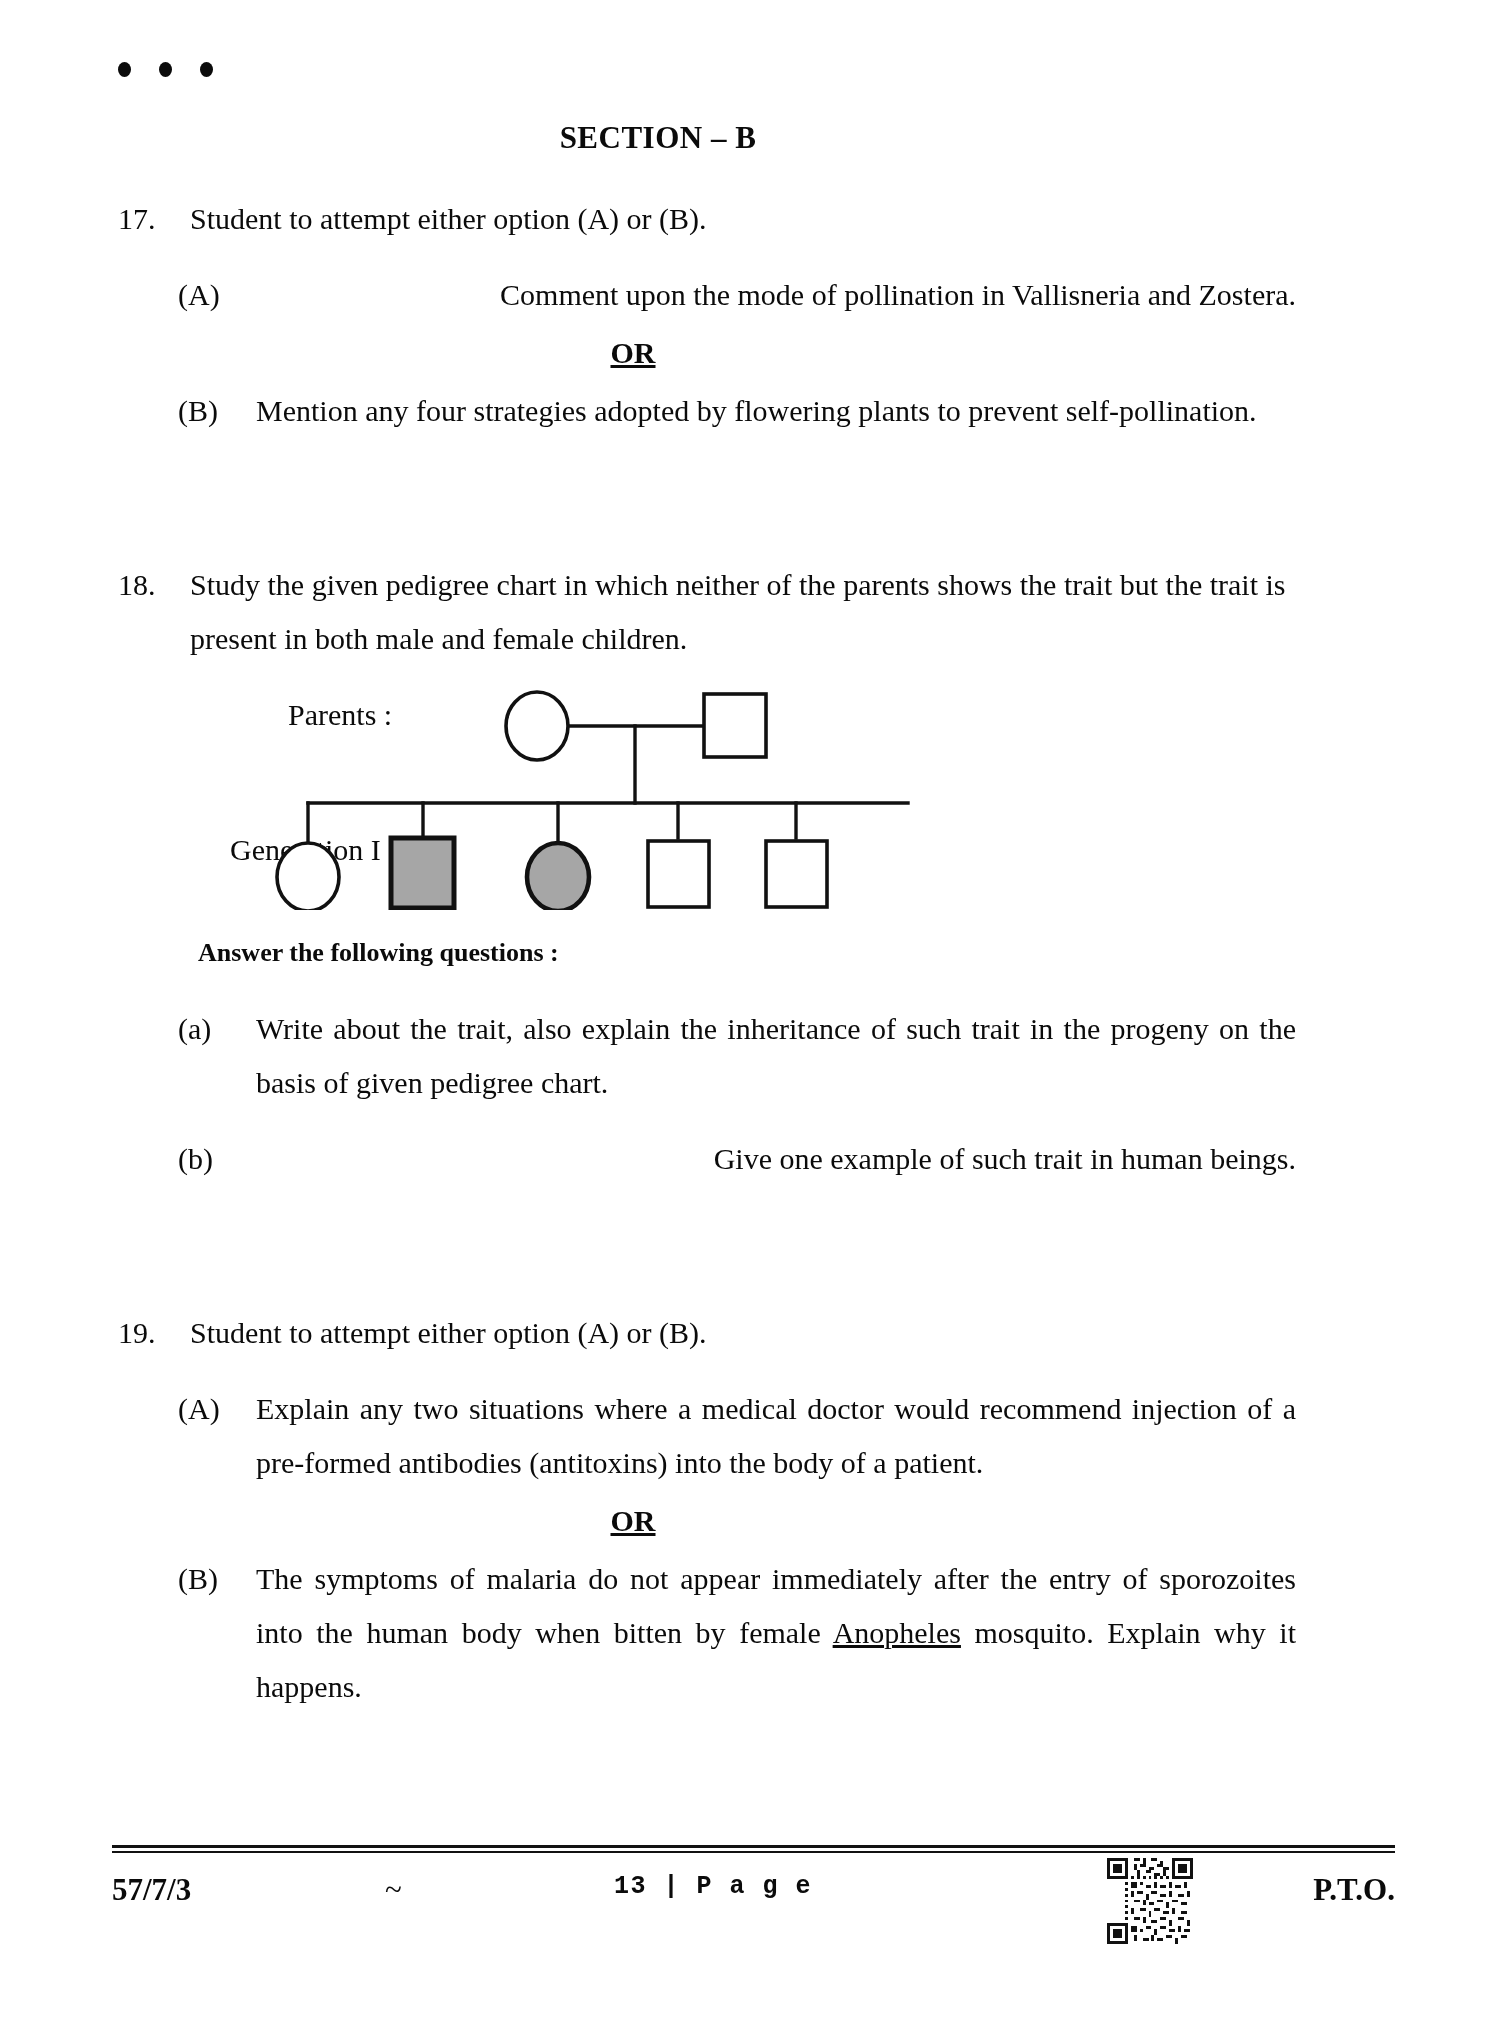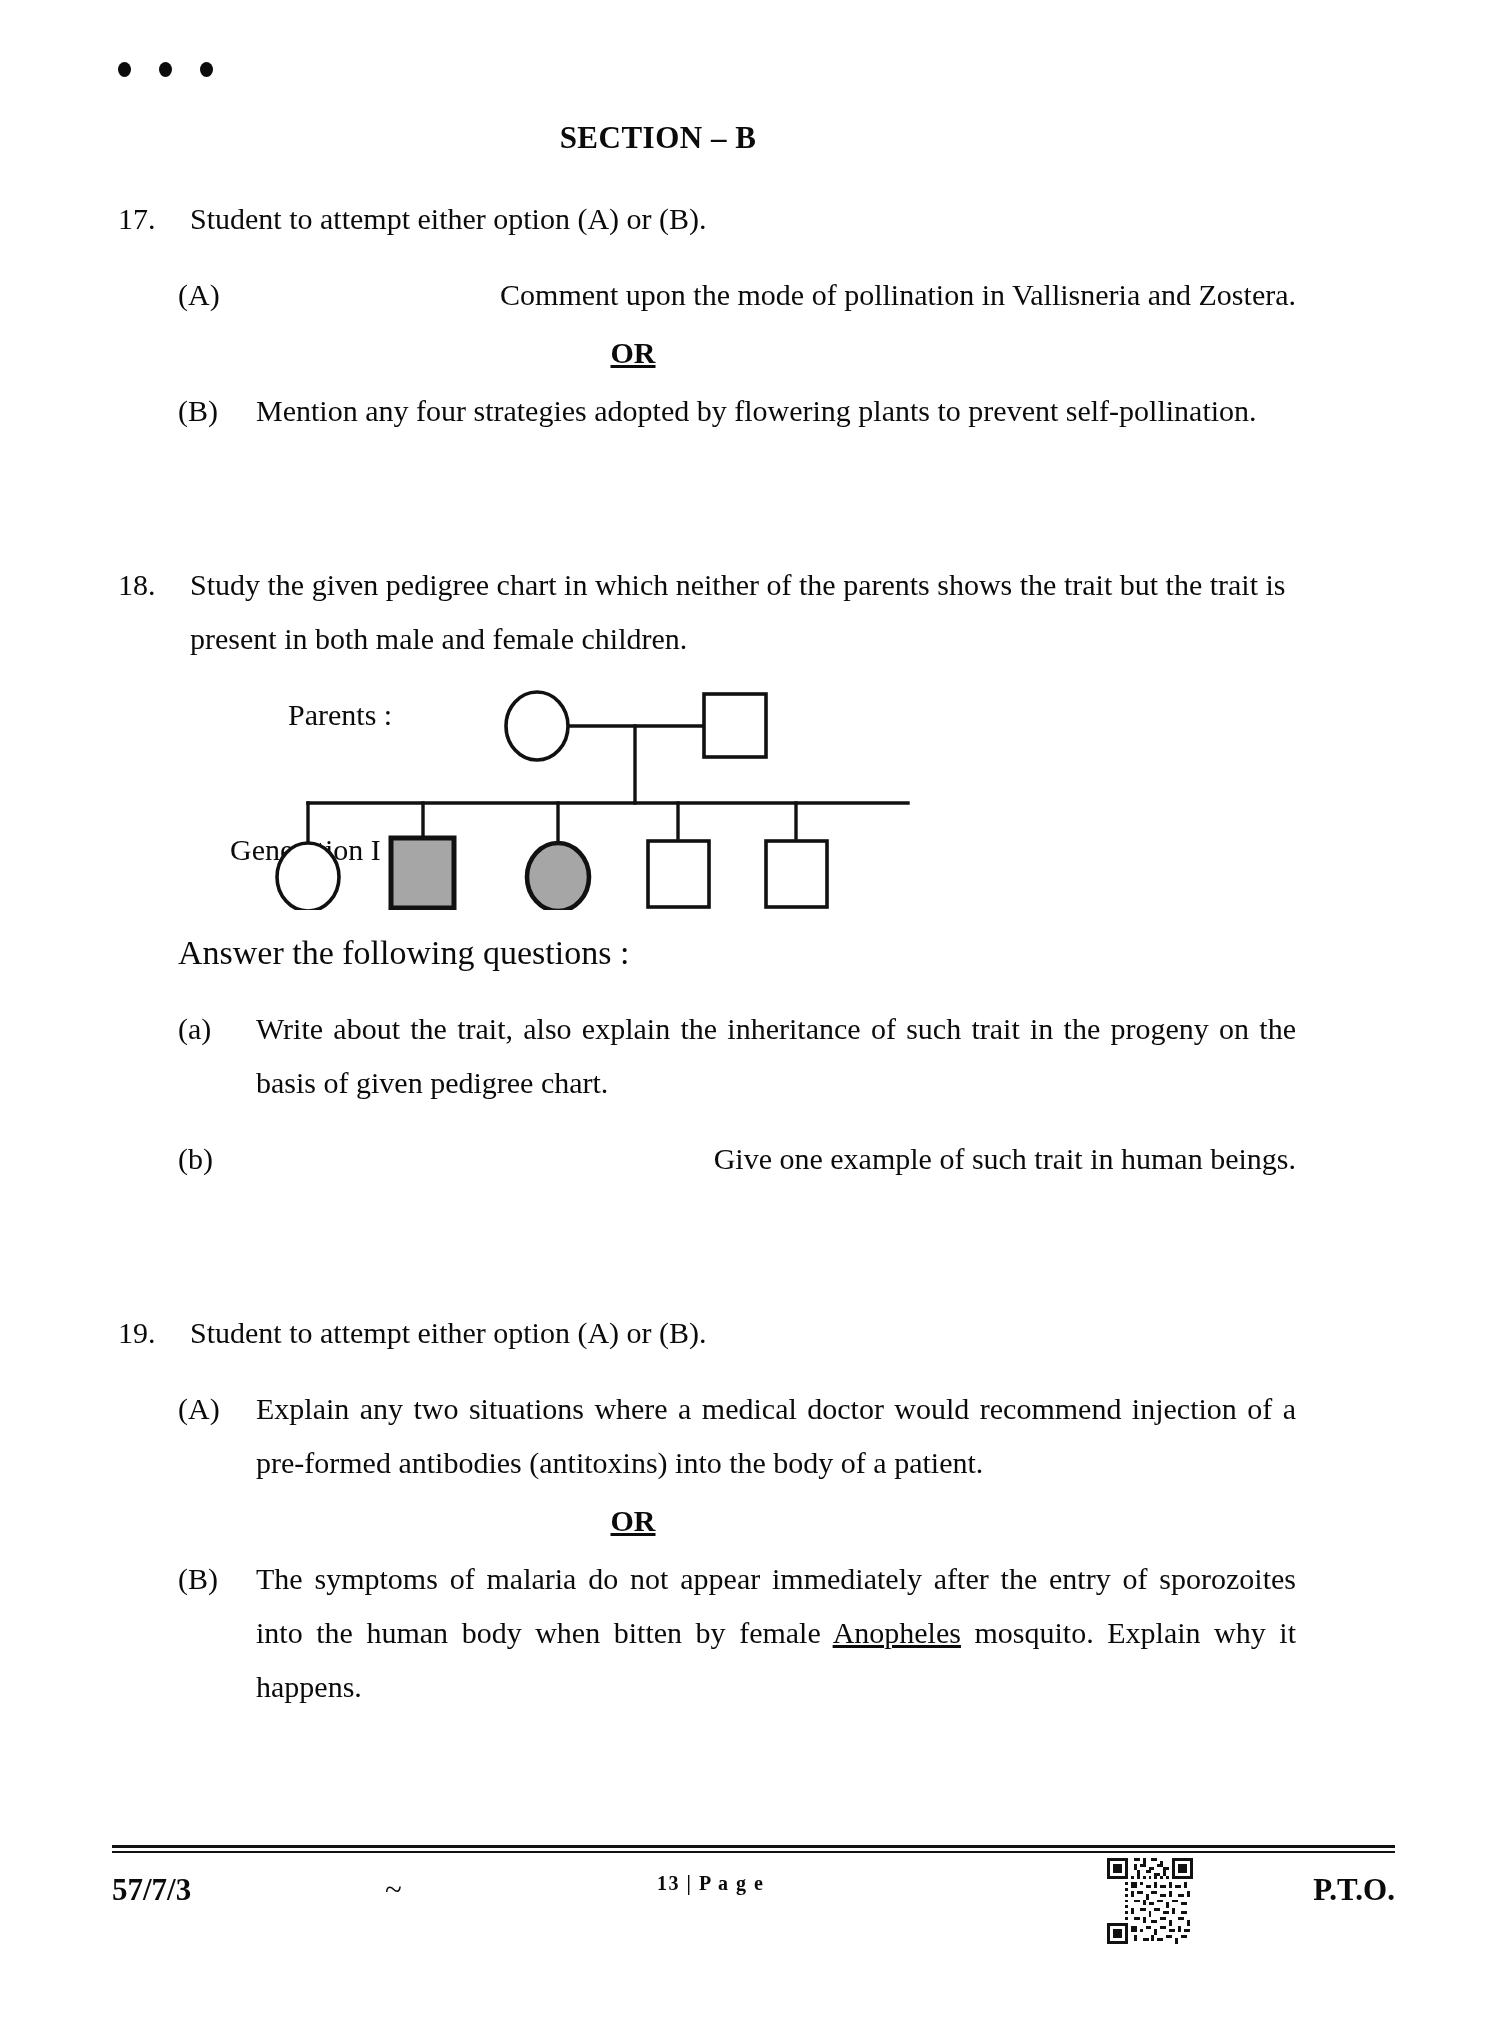--- a/index.html
+++ b/index.html
@@ -101,23 +101,24 @@
   .or-line {
     text-align: center;
     font-weight: bold;
     font-size: 30px;
     width: 1030px;
     margin: 14px 0 14px 0;
     text-decoration: underline;
   }
 
   .plainline {
-    font-size: 34px;
+    font-size: 26px;
     line-height: 54px;
-    margin-left: 60px;
+    margin-left: 80px;
+    font-weight: bold;
   }
 
   .gap-lg { height: 74px; }
   .gap-md { height: 46px; }
   .gap-sm { height: 22px; }
   .gap-xs { height: 10px; }
 
   u.sp { text-decoration: underline; }
 
   
@@ -167,25 +168,26 @@
     font-weight: bold;
   }
   .f-tilde {
     position: absolute;
     left: 273px;
     top: 6px;
     font-size: 31px;
   }
   .f-page {
     position: absolute;
-    left: 545px;
+    left: 502px;
     top: 6px;
-    font-size: 20px;
+    font-size: 25px;
     font-weight: bold;
     letter-spacing: 1.5px;
+    font-family: Liberation Mono, monospace;
   }
   .f-pto {
     position: absolute;
     right: 0;
     top: 6px;
     font-size: 31px;
     font-weight: bold;
     margin-left: 30px;
   }
   .qr {

